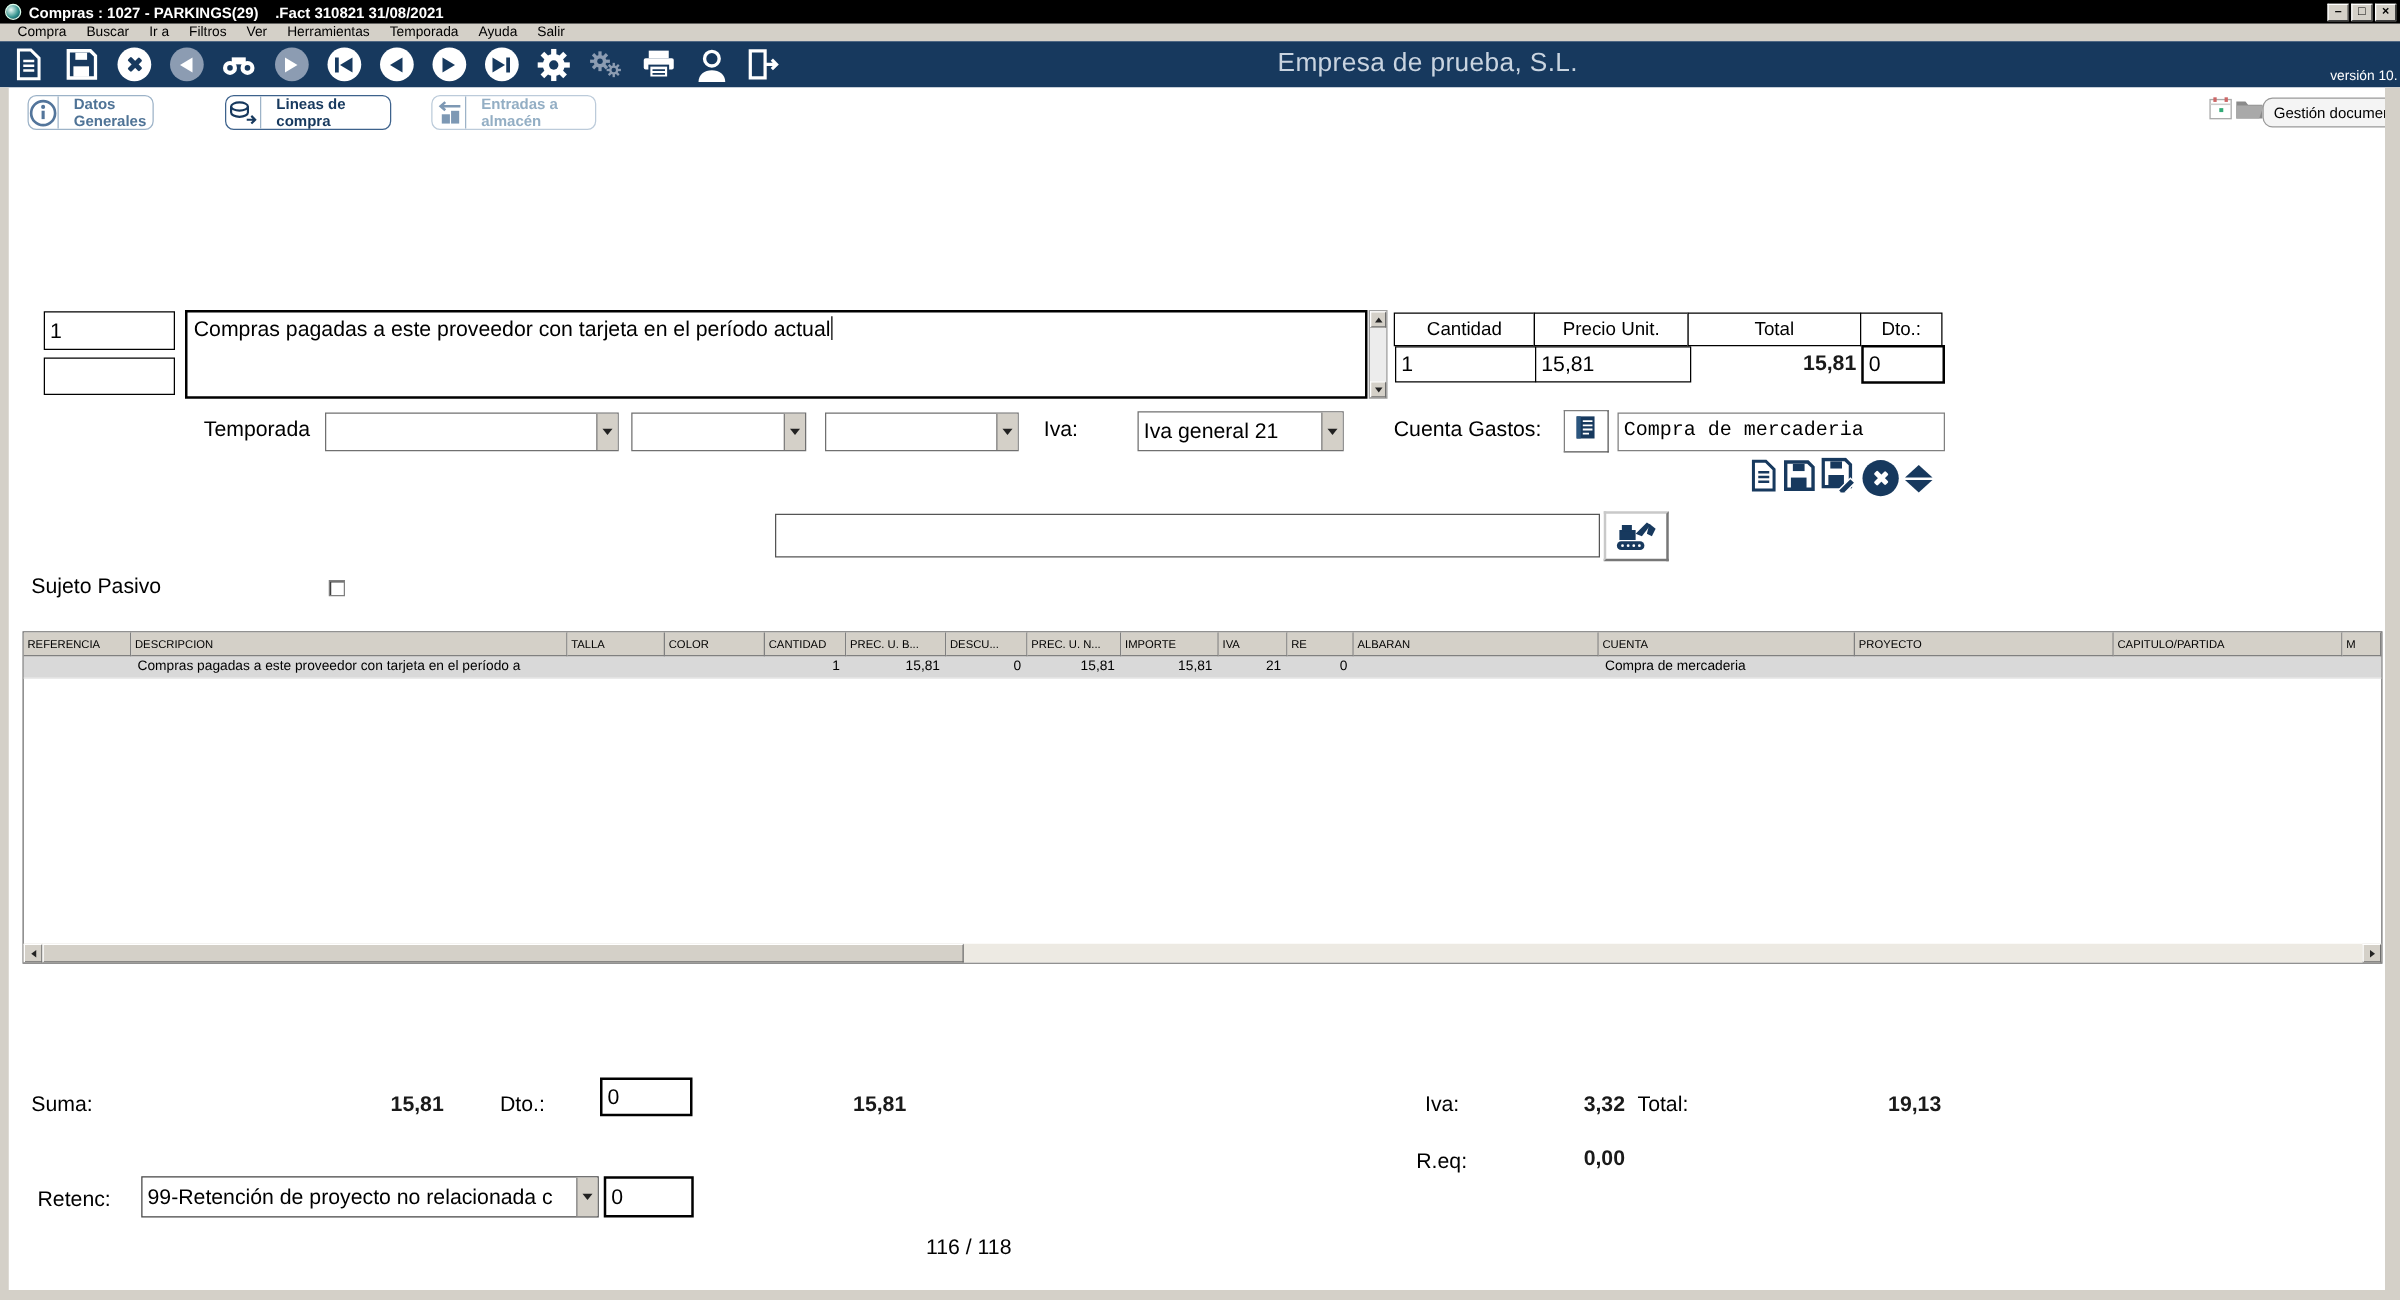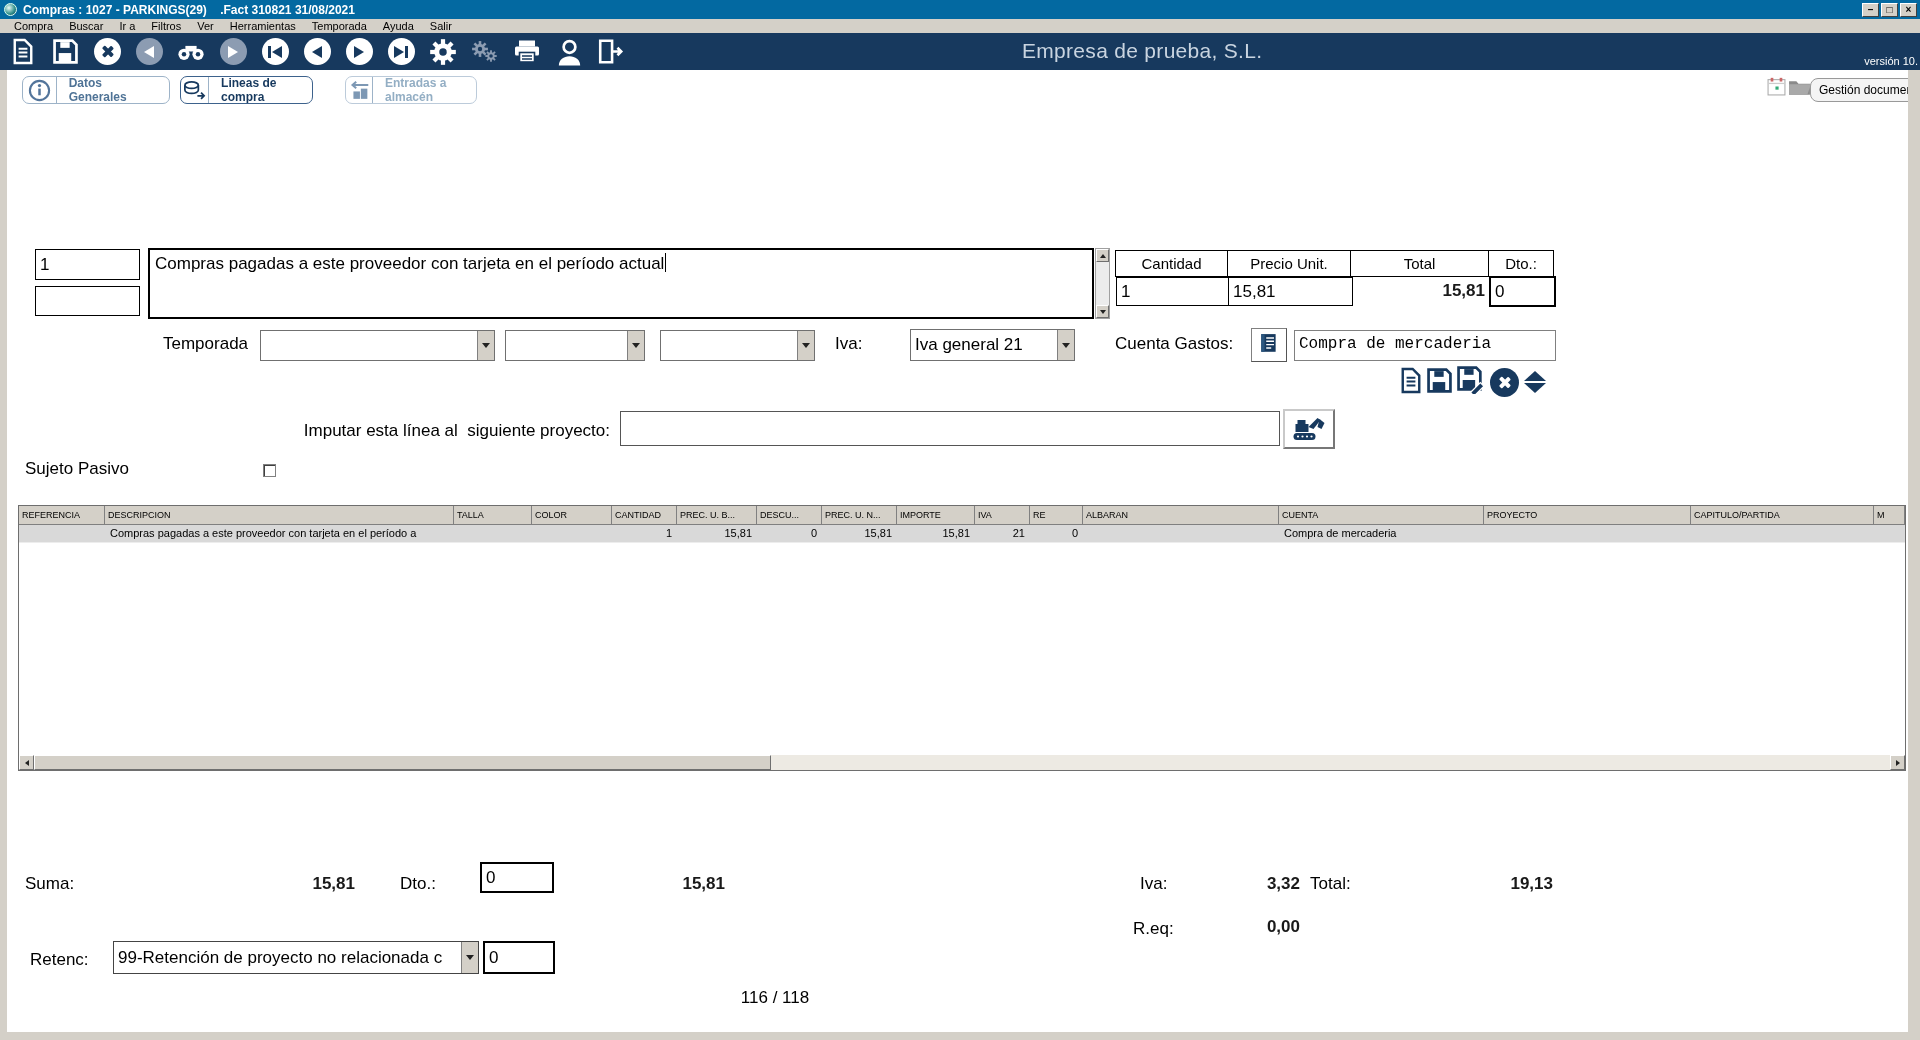--- a/index.html
+++ b/index.html
@@ -1,21 +1,21 @@
 <!DOCTYPE html>
 <html><head>
 <meta charset="utf-8">
 <style>
   * { margin:0; padding:0; box-sizing:border-box; }
   html,body { width:1920px; height:1040px; }
   body { font-family:"Liberation Sans", sans-serif; background:#fff; overflow:hidden; }
   .window { position:relative; width:1920px; height:1040px; background:#fff; overflow:hidden; }
 
   
-  .titlebar { position:absolute; left:0; top:0; width:100%; height:19px; background:#0369a1;
+  .titlebar { position:absolute; left:0; top:0; width:100%; height:19px; background:#000000;
               display:flex; align-items:center; padding:0 3px 0 4px; }
   .app-ico { width:13px; height:13px; border-radius:50%;
              background:radial-gradient(circle at 35% 35%, #eafaf6, #2e8f8a 60%, #14305A); border:1px solid #dfe; }
   .title-text { color:#fff; font-weight:bold; font-size:12px; margin-left:6px; white-space:pre; }
   .winbtns { margin-left:auto; display:flex; gap:2px; }
   .winbtn { width:17px; height:14px; background:#D4D0C8; border:1px solid;
             border-color:#fff #404040 #404040 #fff; font-size:10px; line-height:11px;
             text-align:center; color:#000; font-weight:bold; }
 
   
@@ -247,21 +247,21 @@
       <svg width="29" height="27" viewBox="0 0 26 24">
           <path d="M3 2h11v20H3z" fill="none" stroke="#fff" stroke-width="2.4"></path>
           <path d="M14 12h8M19 8.5l3.5 3.5-3.5 3.5" fill="none" stroke="#fff" stroke-width="2.4"></path>
         </svg>
     </span>
   </div>
   <div class="company">Empresa de prueba, S.L.</div>
   <div class="version">versión 10.</div>
 
   <div class="tabstrip">
-    <div class="tab tab1" style="left:22px;width:148px;">
+    <div class="tab tab1" style="left:22px;width:101px;">
       <span class="tab-ic">
         <svg width="23" height="23" viewBox="0 0 24 24">
             <circle cx="12" cy="12" r="10" fill="none" stroke="#53759B" stroke-width="2.2"></circle>
             <rect x="10.7" y="10" width="2.6" height="7" fill="#53759B"></rect>
             <circle cx="12" cy="6.8" r="1.7" fill="#53759B"></circle>
           </svg>
       </span>
       <span class="tab-lb">Datos Generales</span>
     </div>
     <div class="tab tab2 active" style="left:180px;width:133px;">
@@ -392,21 +392,20 @@
         <span class="circ circ-n" style="width:29px;height:29px;">
           <span class="xg"></span>
         </span>
       </span>
     <span class="updn">
         <span class="ut"></span>
         <span class="dt"></span>
       </span>
   </div>
 
-  <span class="lbl" style="left:150px;top:421px;width:460px;text-align:right;white-space:pre;">Imputar esta línea al  siguiente proyecto:</span>
   <input class="tbox" style="left: 620px; top: 411px; width: 660px; height: 35px; border-color: rgb(85, 85, 85);" value="">
   <div class="btn" style="left:1283px;top:409px;width:52px;height:40px;border-width:2px;border-color:#c9c9c9 #777 #777 #c9c9c9;">
     <span>
       <svg width="37" height="28" viewBox="0 0 36 28">
           <rect x="2" y="20" width="22" height="7" rx="3.5" fill="#17395e"></rect>
           <circle cx="6.5" cy="23.5" r="1.1" fill="#fff"></circle>
           <circle cx="11" cy="23.5" r="1.1" fill="#fff"></circle>
           <circle cx="15.5" cy="23.5" r="1.1" fill="#fff"></circle>
           <circle cx="20" cy="23.5" r="1.1" fill="#fff"></circle>
           <rect x="4" y="11" width="13" height="8" fill="#17395e"></rect>

